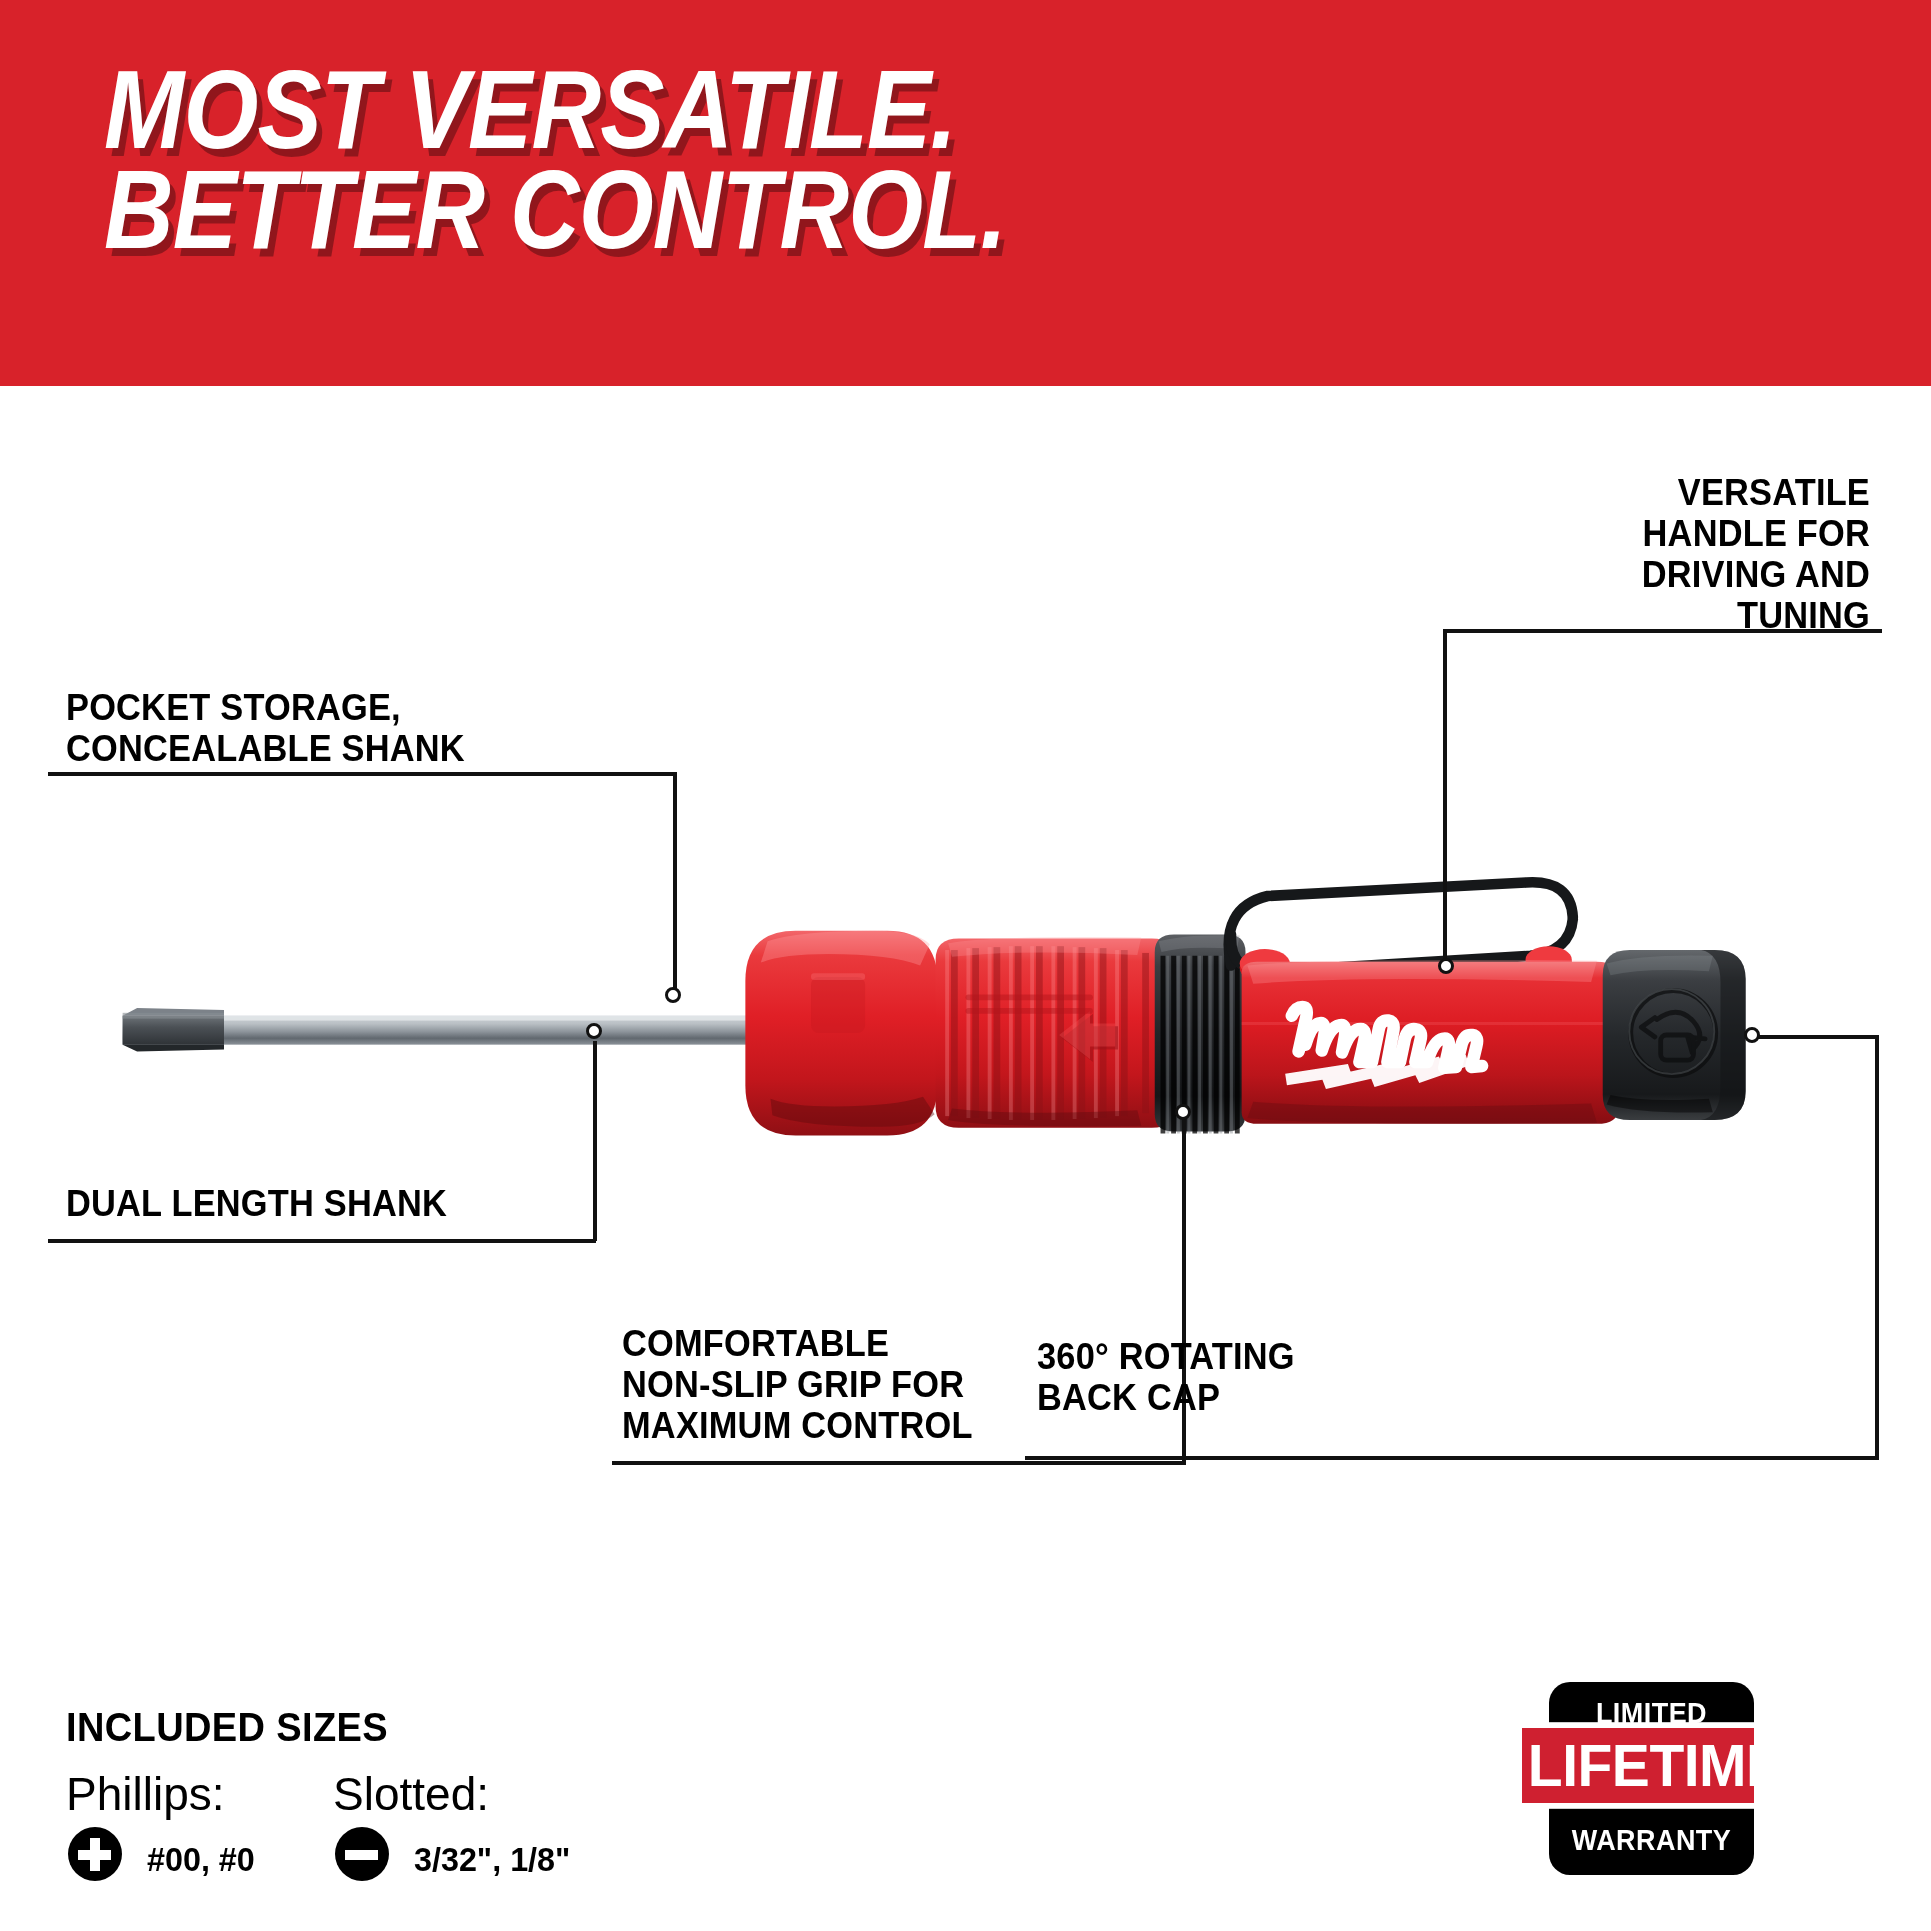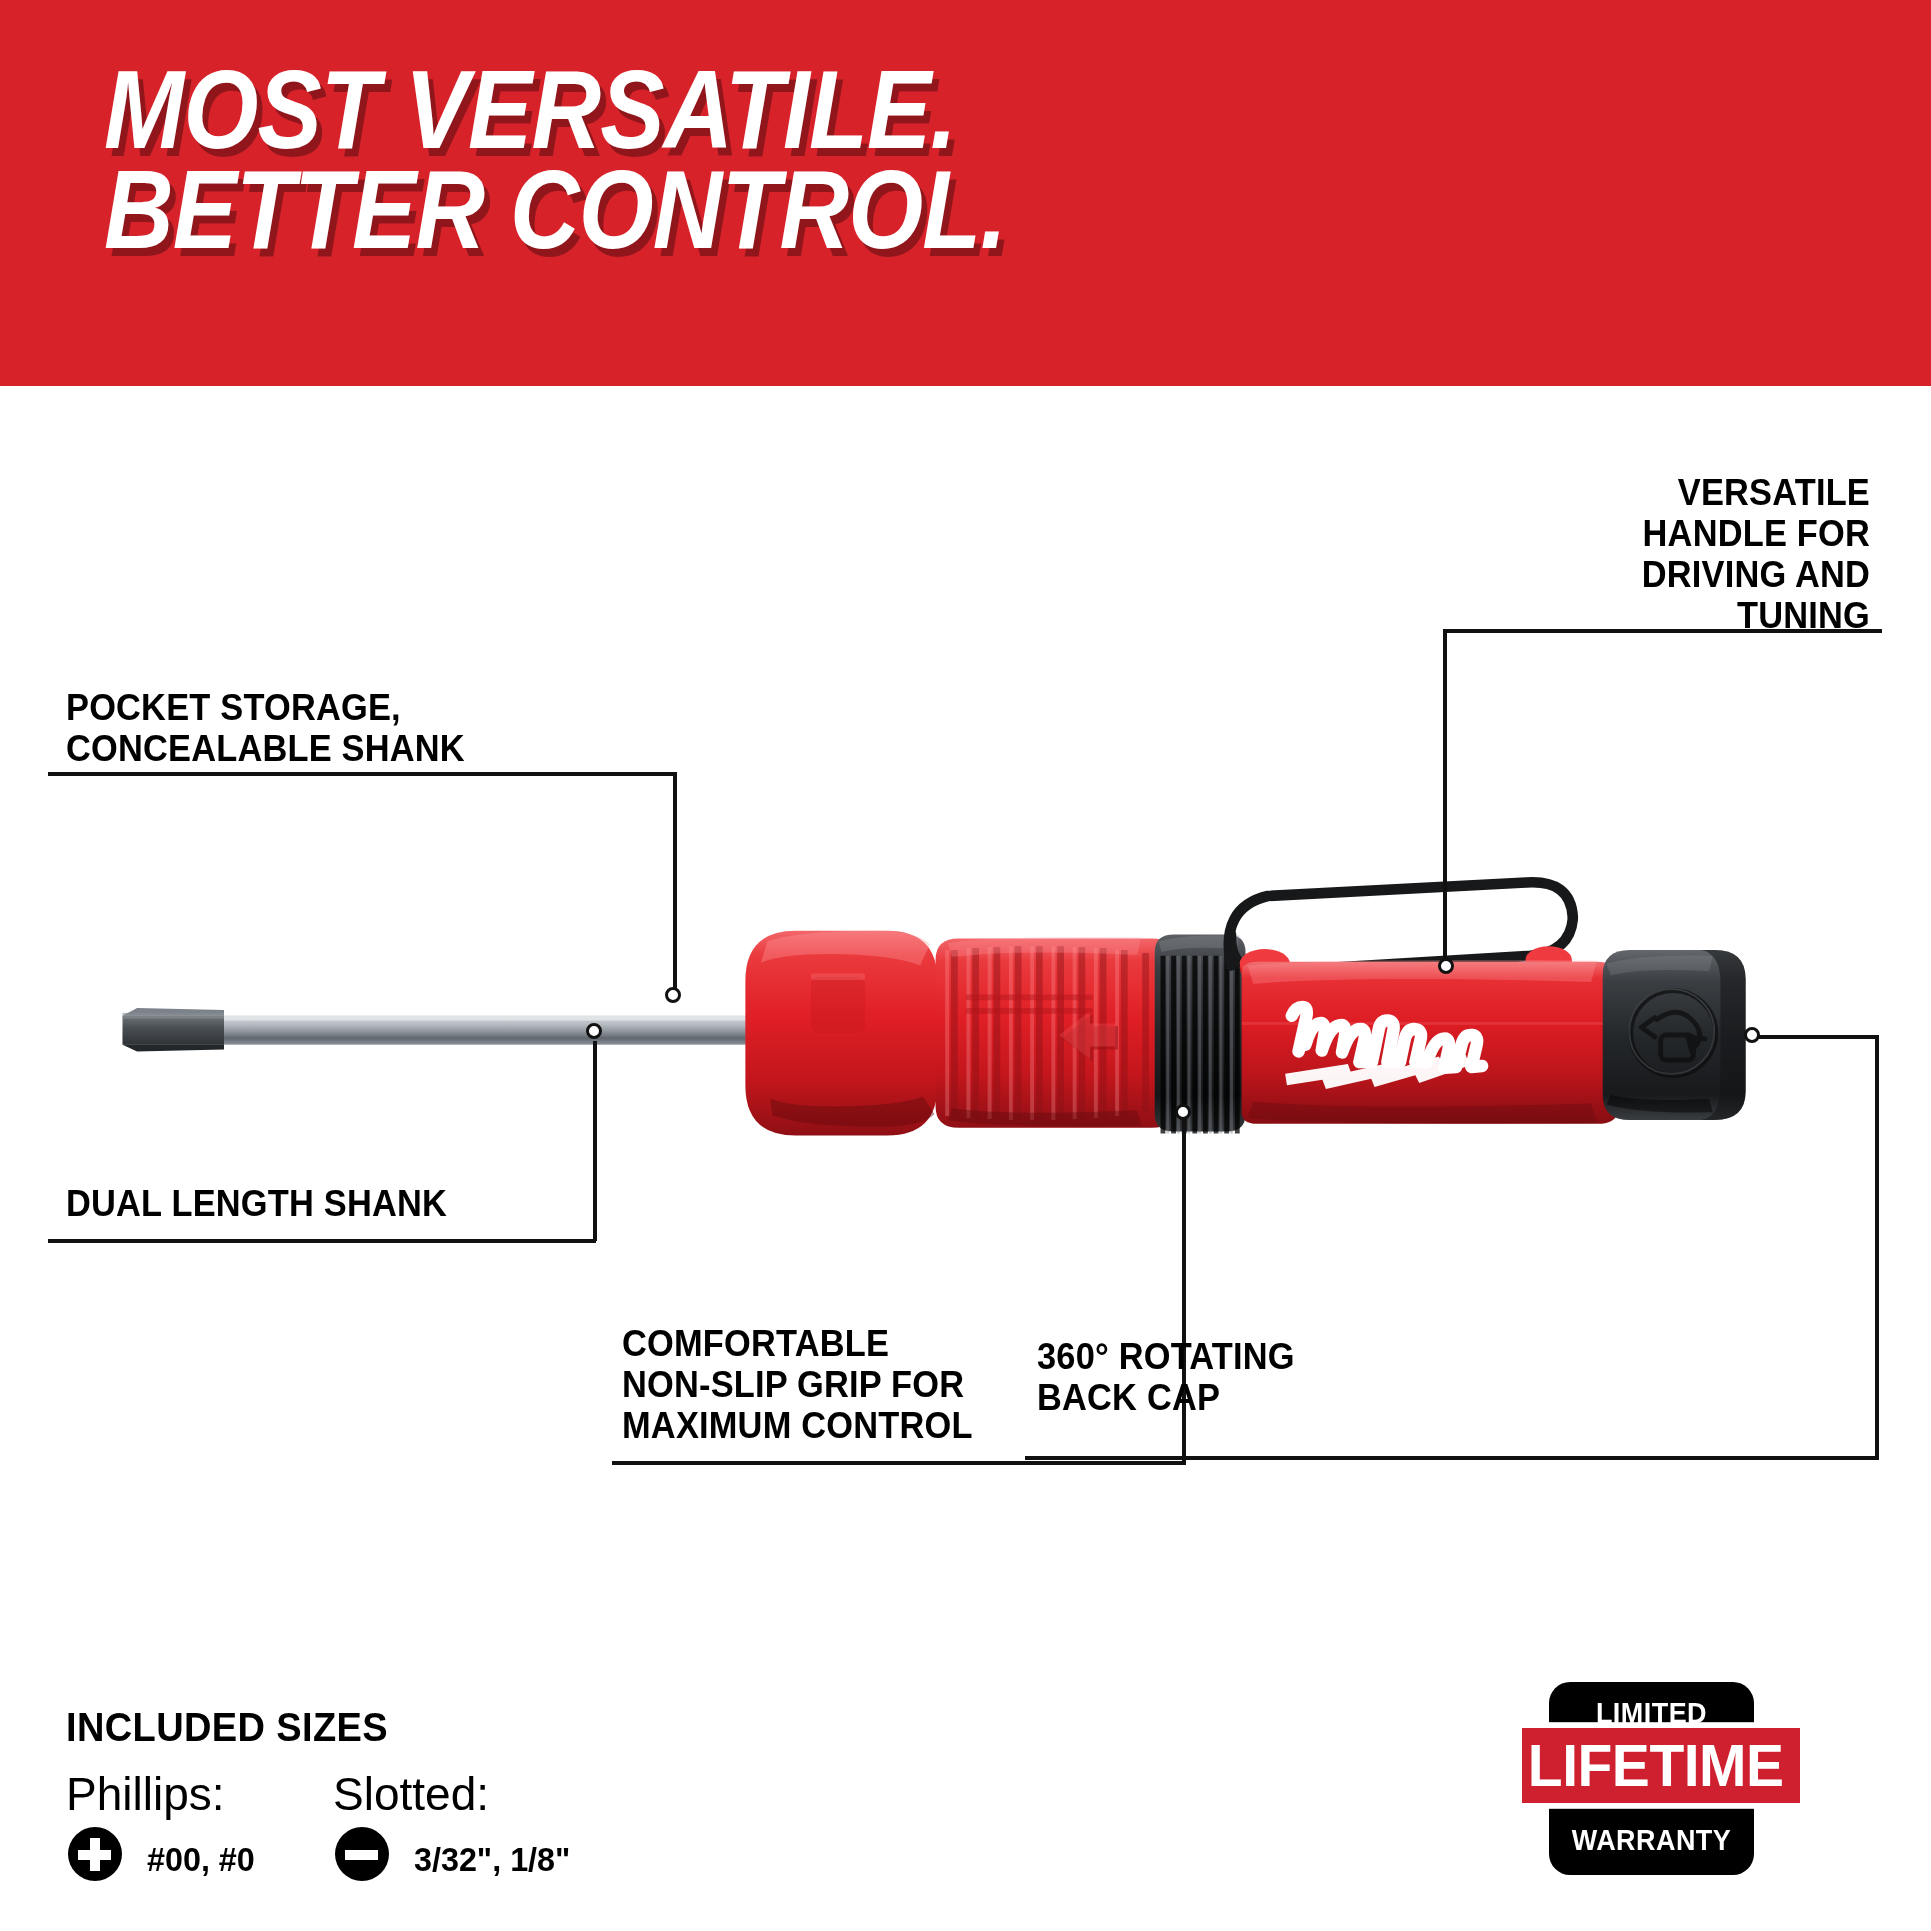--- a/index.html
+++ b/index.html
@@ -163,21 +163,20 @@
   .w-limited { top: 14.5px; }
   .w-warranty { top: 142px; }
   .w-redband {
     position: absolute;
     left: -13.5px;
     top: 46px;
     width: 232px;
     height: 75px;
     background: #cf2030;
     box-shadow: 0 0 0 5.8px #ffffff;
-    padding-left: 46px;
   }
   .w-lifetime {
     position: absolute;
     left: 0; top: 0;
     width: 232px; height: 75px;
     line-height: 75px;
     text-align: center;
     color: #ffffff;
     font-family: "Liberation Sans Narrow", "Liberation Sans", sans-serif;
     font-weight: bold;

